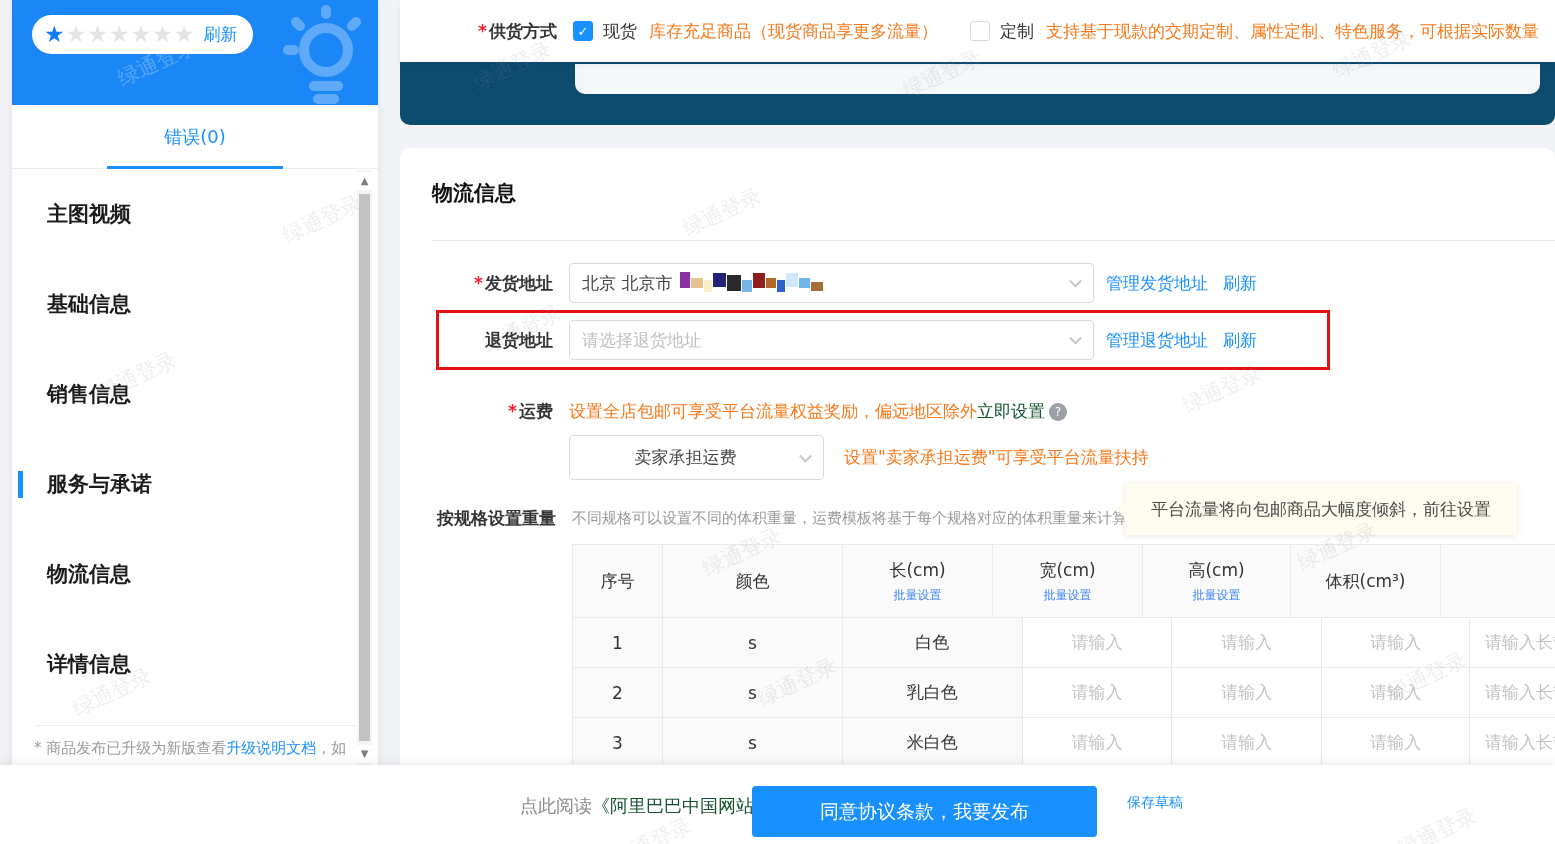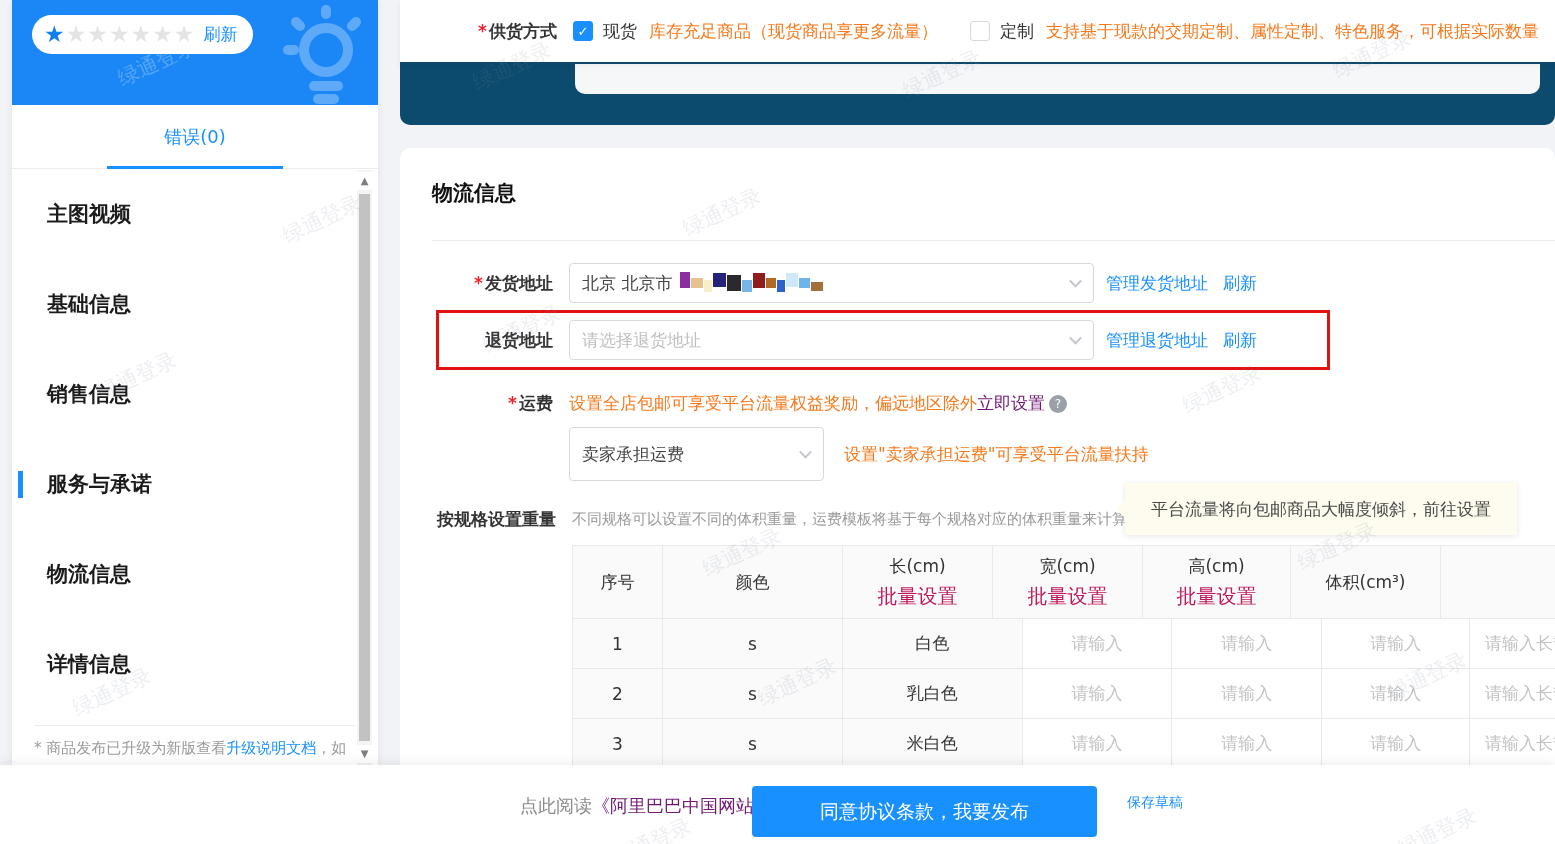--- a/index.html
+++ b/index.html
@@ -51,35 +51,35 @@
   .row-ship { margin-top:22px; }
   .select { margin-left:16px; width:525px; height:40px; border:1px solid #d9d9d9; border-radius:4px; background:#fff; display:flex; align-items:center; padding:0 34px 0 12px; position:relative; font-size:17px; color:#444; cursor:pointer; }
   .select .placeholder { color:#bfbfbf; }
   .chevron { position:absolute; right:13px; top:50%; width:9px; height:9px; border-right:2px solid #c3c7cc; border-bottom:2px solid #c3c7cc; transform:translateY(-70%) rotate(45deg); }
   .addr-links { margin-left:12px; display:flex; gap:15px; font-size:17px; color:#1890ff; white-space:nowrap; }
   .addr-links span { cursor:pointer;font-family:Liberation Serif, serif; }
   .mosaic { display:flex; align-items:center; margin-left:8px; gap:1px; }
   .mosaic i { display:inline-block; }
   .redbox { margin:7px 0 0 4px; border:3px solid #e31212; width:894px; padding:7px 0 7px 6px; display:flex; align-items:center; }
   .redbox .flabel { width:108px; }
-  .row-freight1 { margin-top:22px; }
-  .blue-link { color:#701a75; cursor:pointer; font-size:17px; }
+  .row-freight1 { margin-top:30px; }
+  .blue-link { color:#14532d; cursor:pointer; font-size:17px; }
   .qicon { display:inline-flex; width:18px; height:18px; border-radius:50%; background:#9aa0a6; color:#fff; font-size:12px; align-items:center; justify-content:center; margin-left:4px; flex-shrink:0; }
   .row-freight2 { margin-top:12px; }
-  .select.small { width:255px; height:54px; }
+  .select.small { width:255px; height:45px;justify-content:center; }
   .row-weight { margin-top:27px; align-items:flex-start; }
   .gray-desc { color:#999; font-size:15px; margin-left:16px; padding-top:2px; }
   
   .tooltip { position:absolute; left:725px; top:220px; width:392px; height:52px; background:#fdfcee; box-shadow:0 1px 6px rgba(0,0,0,.10); display:flex; align-items:center; justify-content:center; font-size:17px; color:#4a4a4a; z-index:5; white-space:nowrap; }
   .tooltip::before { content:""; position:absolute; left:-9px; top:50%; transform:translateY(-50%); border:9px solid transparent; border-right-color:#fdfcee; border-left:none; }
   
   .ptable { margin:14px 0 0 140px; width:1048px; border:1px solid #e9e9e9; border-right:none; }
   .thead { display:flex; background:#fafafa; }
   .th { border-right:1px solid #e9e9e9; height:72px; display:flex; flex-direction:column; justify-content:center; align-items:center; gap:5px; font-size:17px; color:#333; }
-  .batch { color:#be185d; font-size:20px; cursor:pointer; }
+  .batch { color:#3b82f6; font-size:12px; cursor:pointer; }
   .trow { display:flex; border-top:1px solid #e9e9e9; }
   .td { border-right:1px solid #e9e9e9; height:49px; display:flex; align-items:center; justify-content:center; font-size:17px; color:#333; overflow:hidden; white-space:nowrap; }
   .td.gray { background:#fafafa; }
   .td.input { color:#c3c3c3; cursor:text; }
   
   .footerbar { position:absolute; left:0; bottom:0; width:1555px; height:79px; background:#fff; box-shadow:0 -2px 10px rgba(0,0,0,.08); z-index:20; }
   .read-line { position:absolute; left:520px; top:29px; font-size:18px; color:#8a8a8a; white-space:nowrap; }
   .read-line .blue-link { font-size:18px; }
   .publish-btn { position:absolute; left:752px; top:21px; width:345px; height:51px; background:#1890ff; border:none; border-radius:4px; color:#fff; font-size:19px; font-family:inherit; cursor:pointer; }
   .save-draft { position:absolute; left:1127px; top:29px; font-size:14px; color:#1890ff; cursor:pointer; }

